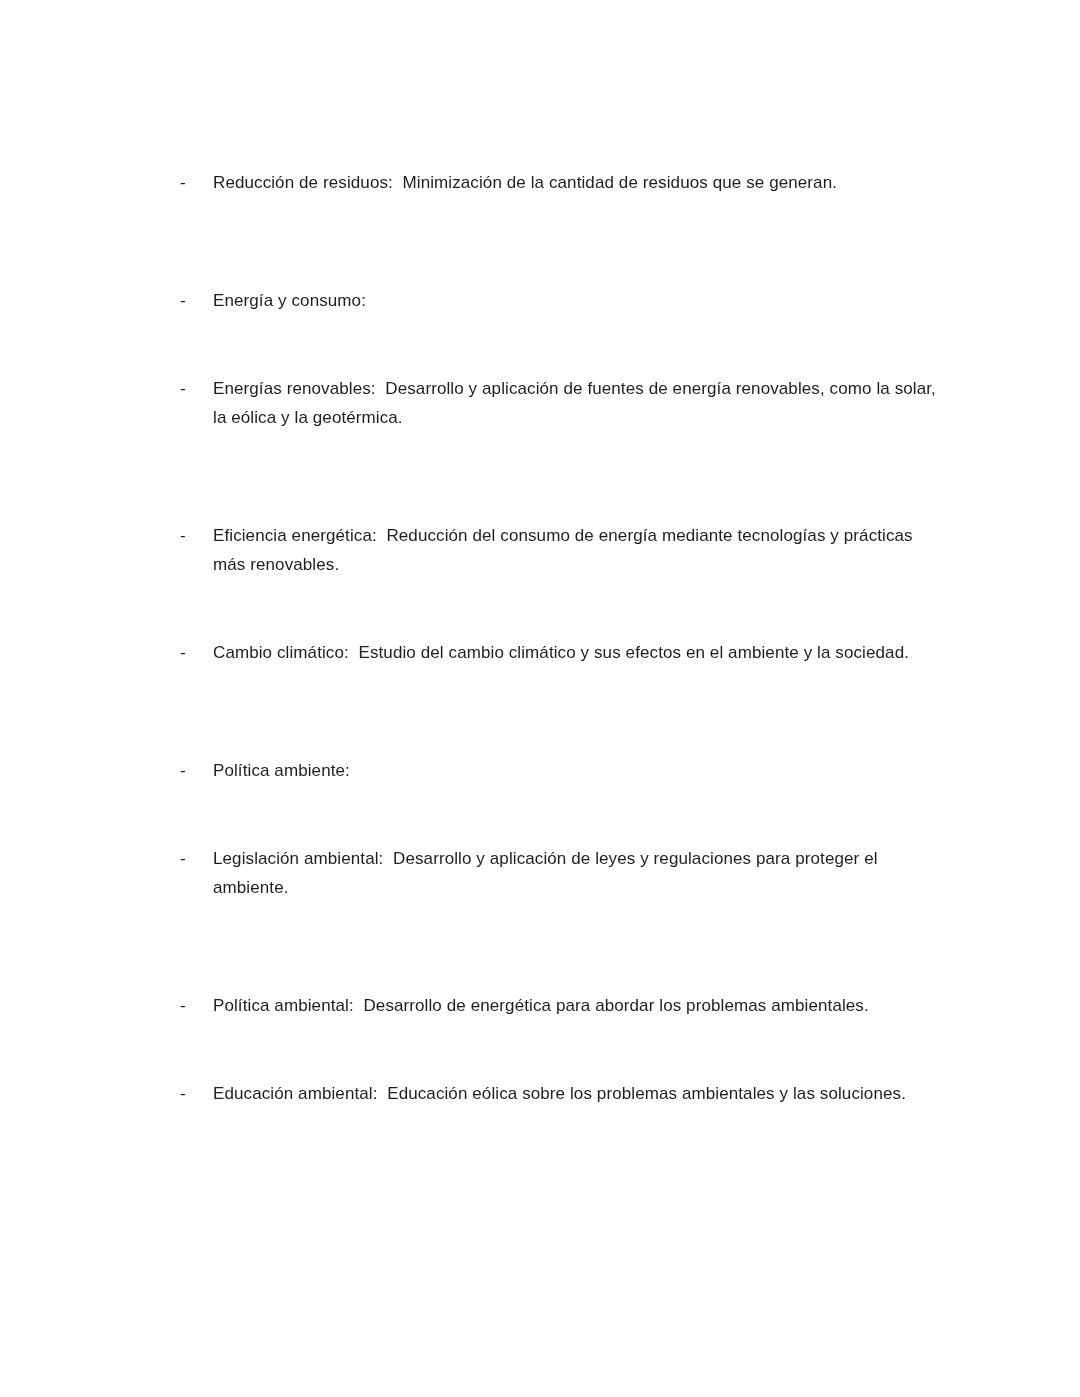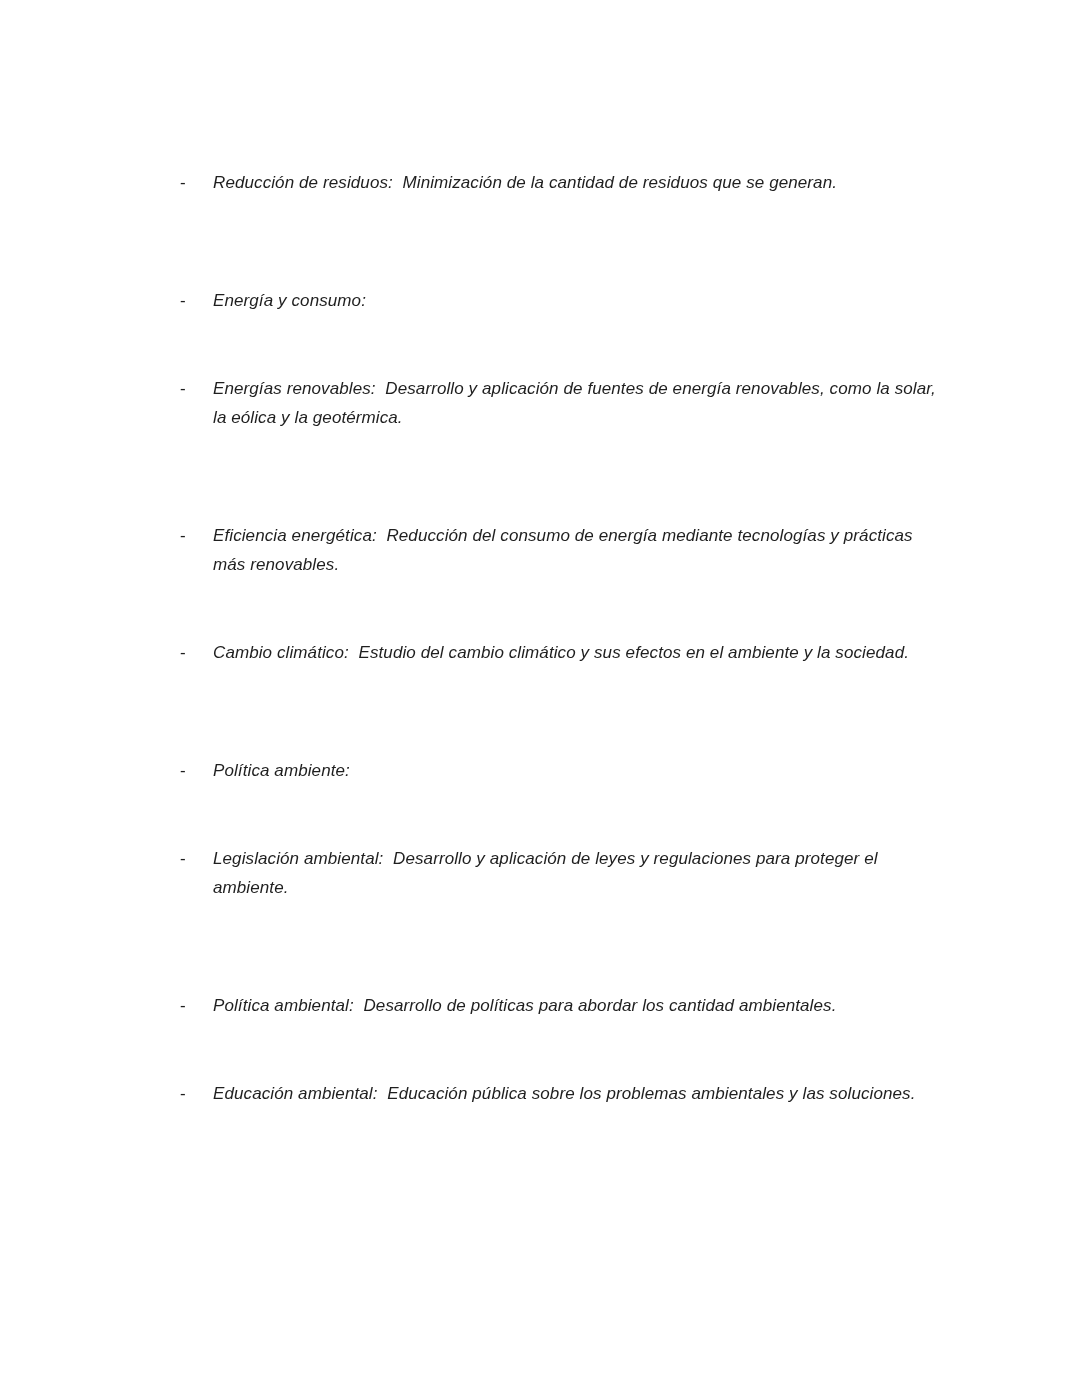--- a/index.html
+++ b/index.html
@@ -33,21 +33,20 @@
   
   .item:nth-child(odd)  { margin-bottom: 89px; }
   .item:nth-child(even) { margin-bottom: 59px; }
   .marker {
     width: 33px;
     flex-shrink: 0;
   }
   .text {
     width: 727px;
     white-space: pre-wrap;
-    font-style: italic;
   }
 </style>
 </head>
 <body>
 
 <div class="page">
   <div class="content">
     <div class="list">
         <div class="item">
           <span class="marker">-</span>
@@ -72,21 +71,21 @@
         <div class="item">
           <span class="marker">-</span>
           <span class="text">Política ambiente:</span>
         </div>
         <div class="item">
           <span class="marker">-</span>
           <span class="text">Legislación ambiental:  Desarrollo y aplicación de leyes y regulaciones para proteger el ambiente.</span>
         </div>
         <div class="item">
           <span class="marker">-</span>
-          <span class="text">Política ambiental:  Desarrollo de políticas para abordar los cantidad ambientales.</span>
+          <span class="text">Política ambiental:  Desarrollo de energética para abordar los problemas ambientales.</span>
         </div>
         <div class="item">
           <span class="marker">-</span>
-          <span class="text">Educación ambiental:  Educación pública sobre los problemas ambientales y las soluciones.</span>
+          <span class="text">Educación ambiental:  Educación eólica sobre los problemas ambientales y las soluciones.</span>
         </div>
       </div>
   </div>
 </div>
 
 </body></html>

